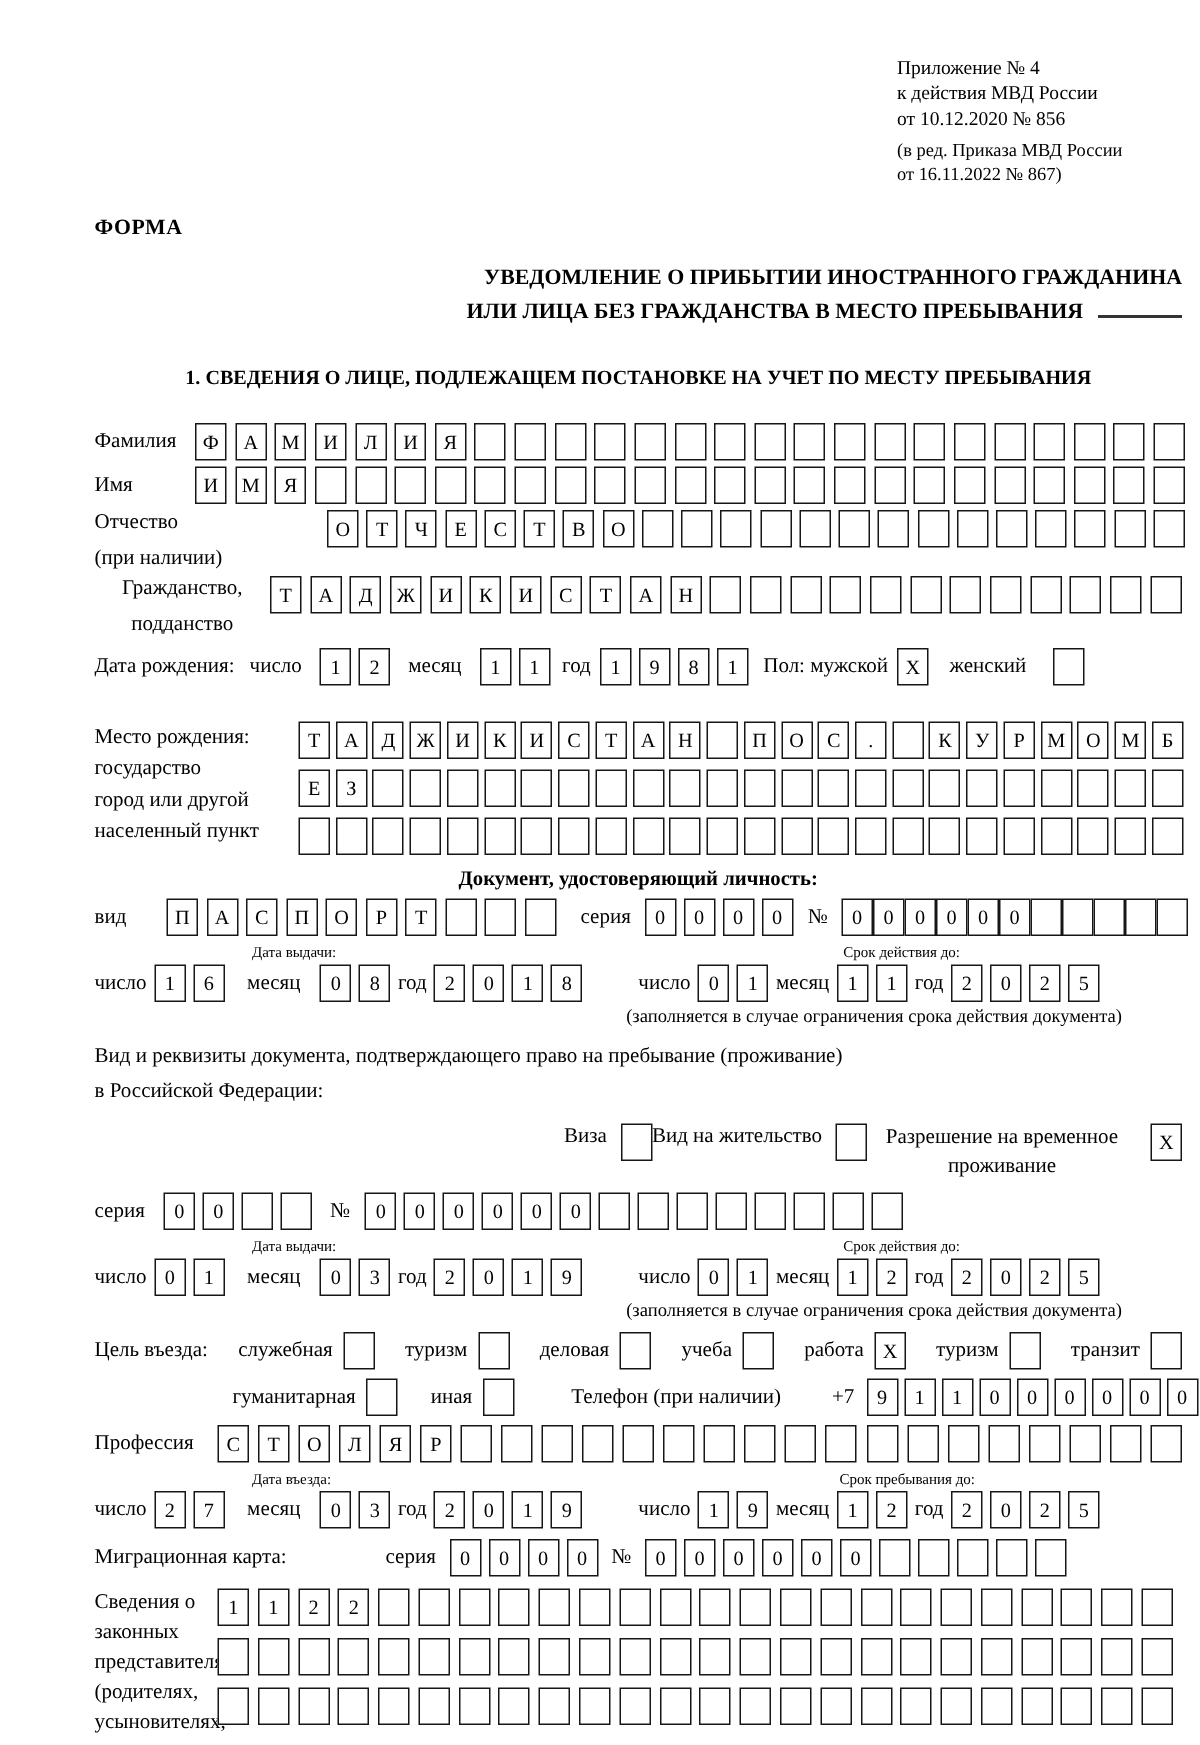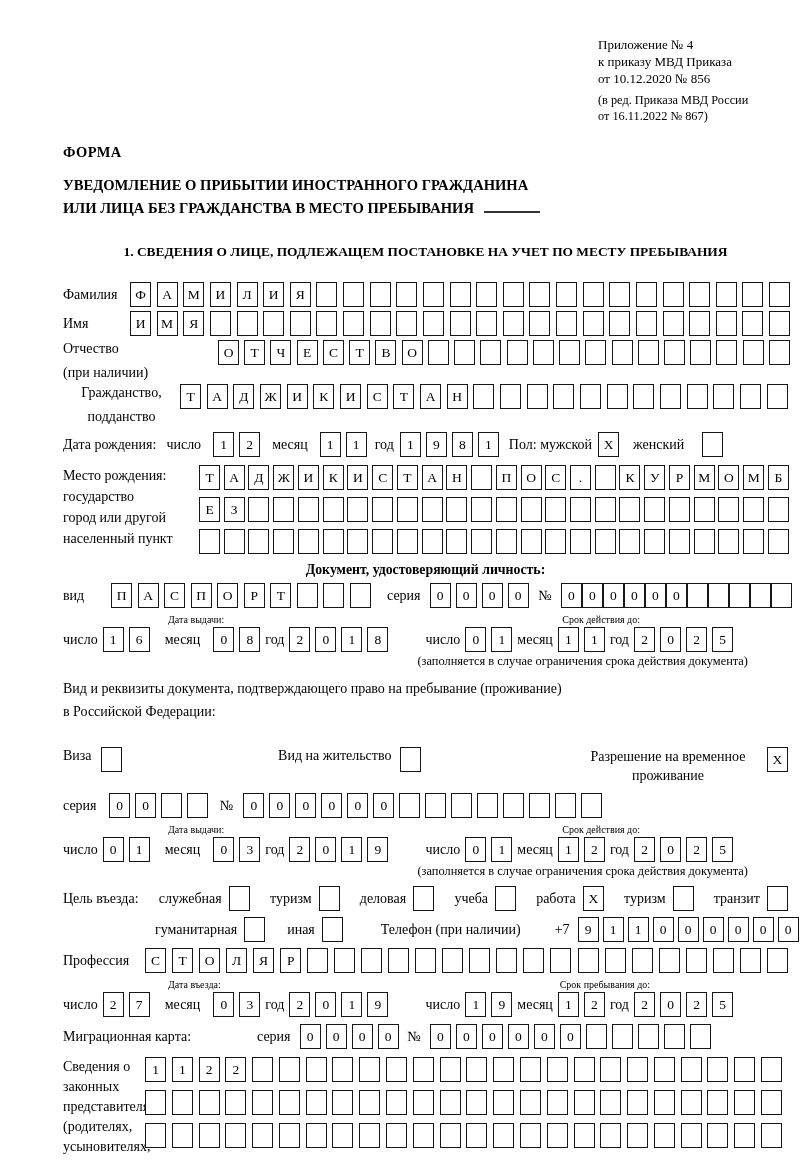--- a/index.html
+++ b/index.html
@@ -2,21 +2,21 @@
 <html><head>
 <meta charset="utf-8">
 <style>
   html,body{margin:0;padding:0;background:#fff;}
   .page{position:relative;width:800px;height:1163px;box-sizing:border-box;
         padding:36px 12px 0 63px;background:#fff;color:#000;
         font-family:"Liberation Serif",serif;font-size:14px;overflow:hidden;}
   .appendix{margin-left:auto;width:190px;font-size:13px;line-height:17px;}
   .edition{margin-top:5px;font-size:12.3px;line-height:16px;}
   .forma{font-weight:bold;font-size:14.5px;margin:20px 26px 0 0;letter-spacing:.4px;}
-  .title{text-align:left;font-weight:bold;font-size:14.6px;line-height:23px;margin-top:13px;}
+  .title{text-align:right;font-weight:bold;font-size:14.6px;line-height:23px;margin-top:13px;}
   .blank-underline{display:inline-block;width:56px;border-bottom:2.2px solid #333;margin-left:10px;}
   .sec-heading{font-weight:bold;font-size:13.4px;margin-top:24px;text-align:center;white-space:nowrap;}
   .row{display:flex;align-items:center;margin-top:4px;}
   .row.top{align-items:flex-start;}
   .lbl{font-size:14px;line-height:18px;flex:0 0 auto;}
   .cell{box-sizing:border-box;width:21px;height:25px;border:1.6px solid #161616;
         display:inline-flex;align-items:center;justify-content:center;
         font-size:13.5px;background:#fff;flex:0 0 auto;}
   .boxes{display:flex;flex:0 0 auto;}
   .spread{justify-content:space-between;}
@@ -32,21 +32,21 @@
   .opt .c-lbl{text-align:center;line-height:19px;}
   .ps{display:flex;align-items:center;gap:7px;}
 </style>
 </head>
 <body>
 
 <div class="page">
 
   <div class="appendix">
     <div>Приложение № 4</div>
-    <div>к приказу МВД Приказа</div>
+    <div>к действия МВД России</div>
     <div>от 10.12.2020 № 856</div>
     <div class="edition">
       <div>(в ред. Приказа МВД России</div>
       <div>от 16.11.2022 № 867)</div>
     </div>
   </div>
 
   <div class="forma">ФОРМА</div>
 
   <div class="title">
@@ -205,21 +205,21 @@
     <span class="lbl" style="margin-left:10px;">Пол: мужской</span>
     <span class="boxes tight" style="margin-left:6px;">
         <span class="cell">X</span>
       </span>
     <span class="lbl" style="margin-left:14px;">женский</span>
     <span class="boxes tight" style="margin-left:18px;">
         <span class="cell"></span>
       </span>
   </div>
 
-  <div class="row top" style="margin-top:8px;">
+  <div class="row top" style="margin-top:24px;">
     <div class="lbl" style="width:136px;line-height:21px;">
       <div>Место рождения:</div>
       <div>государство</div>
       <div>город или другой</div>
       <div>населенный пункт</div>
     </div>
     <div class="col">
       <div class="boxes spread" style="width:590px;">
           <span class="cell">Т</span>
           <span class="cell">А</span>
@@ -382,21 +382,21 @@
           <span class="cell">2</span>
           <span class="cell">5</span>
         </span>
     </div>
   </div>
   <div class="note-r">(заполняется в случае ограничения срока действия документа)</div>
 
   <div class="intro">Вид и реквизиты документа, подтверждающего право на пребывание (проживание)</div>
   <div class="intro" style="margin-top:0;">в Российской Федерации:</div>
 
-  <div class="row top" style="margin-top:24px;justify-content:space-between;">
+  <div class="row top" style="margin-top:10px;justify-content:flex-end;">
     <div class="opt">
       <span class="lbl">Виза</span>
       <span class="boxes tight">
           <span class="cell"></span>
         </span>
     </div>
     <div class="opt">
       <span class="lbl">Вид на жительство</span>
       <span class="boxes tight">
           <span class="cell"></span>

